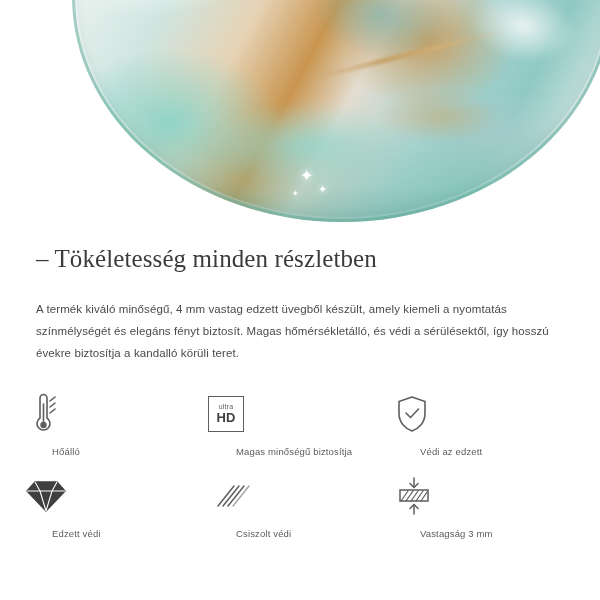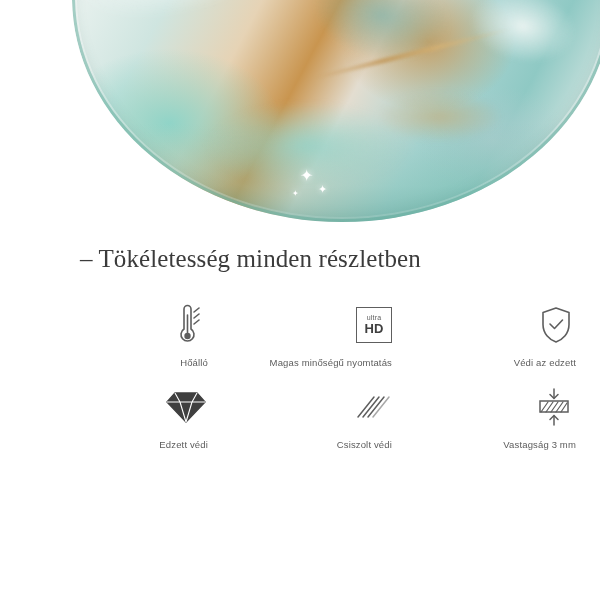--- a/index.html
+++ b/index.html
@@ -124,21 +124,21 @@
   .headline {
     margin: 14px 0 0 36px;
     width: 540px;
     font-family: "Liberation Serif", serif;
     font-size: 25px;
     line-height: 1.34;
     color: #3b3b3b;
     font-weight: 400;
     letter-spacing: 0.1px;
   }
-  .headline .line2 { display: block; margin-left: 44px; }
+  .headline .line2 { display: block; }
 
   
   .bodycopy {
     margin: 22px 0 0 36px;
     width: 515px;
     font-size: 11.5px;
     line-height: 1.95;
     color: #4a4a4a;
     letter-spacing: 0.1px;
   }
@@ -147,21 +147,21 @@
   .features {
     margin: 26px 0 0 0;
     padding: 0 24px;
     display: grid;
     grid-template-columns: repeat(3, 1fr);
     row-gap: 16px;
   }
   .feature {
     display: flex;
     flex-direction: column;
-    align-items: flex-end;
+    align-items: flex-start;
     justify-content: flex-start;
   }
   .feature-icon {
     height: 46px;
     display: flex;
     align-items: center;
     justify-content: center;
   }
   .feature-label {
     margin-top: 9px;
@@ -211,20 +211,21 @@
     <div class="hero-edge"></div>
     <span class="sparkle s1">✦</span>
     <span class="sparkle s2">✦</span>
     <span class="sparkle s3">✦</span>
   </div>
 
   <h1 class="headline">
     <span class="line2">– Tökéletesség minden részletben</span>
   </h1>
 
+  <p class="bodycopy">A termék kiváló minőségű, 4 mm vastag edzett üvegből készült, amely kiemeli a nyomtatás színmélységét és elegáns fényt biztosít. Magas hőmérsékletálló, és védi a sérülésektől, így hosszú évekre biztosítja a kandalló körüli teret.</p>
 
   <div class="features">
 
     <div class="feature">
       <div class="feature-icon">
         <svg width="40" height="44" viewBox="0 0 40 44" fill="none" stroke="#5e5e5e" stroke-width="1.6" stroke-linecap="round">
           <path d="M16 6a3.5 3.5 0 0 1 7 0v20a6.5 6.5 0 1 1-7 0z"></path>
           <line x1="19.5" y1="12" x2="19.5" y2="30"></line>
           <circle cx="19.5" cy="33" r="3.2" fill="#5e5e5e" stroke="none"></circle>
           <line x1="26" y1="9" x2="31" y2="5"></line>
@@ -235,21 +236,21 @@
       <div class="feature-label">Hőálló</div>
     </div>
 
     <div class="feature">
       <div class="feature-icon">
         <div class="ultra-hd">
           <span class="u">ultra</span>
           <span class="hd">HD</span>
         </div>
       </div>
-      <div class="feature-label">Magas minőségű nyomtatás</div>
+      <div class="feature-label">Magas minőségű biztosítja</div>
     </div>
 
     <div class="feature">
       <div class="feature-icon">
         <svg width="40" height="44" viewBox="0 0 40 44" fill="none" stroke="#5e5e5e" stroke-width="1.6" stroke-linecap="round" stroke-linejoin="round">
           <path d="M20 5l13 4.5v12c0 9-6.2 15-13 17.5C13.2 36.5 7 30.5 7 21.5v-12z"></path>
           <polyline points="14,21 18.5,25.5 26.5,17"></polyline>
         </svg>
       </div>
       <div class="feature-label">Védi az edzett</div>

